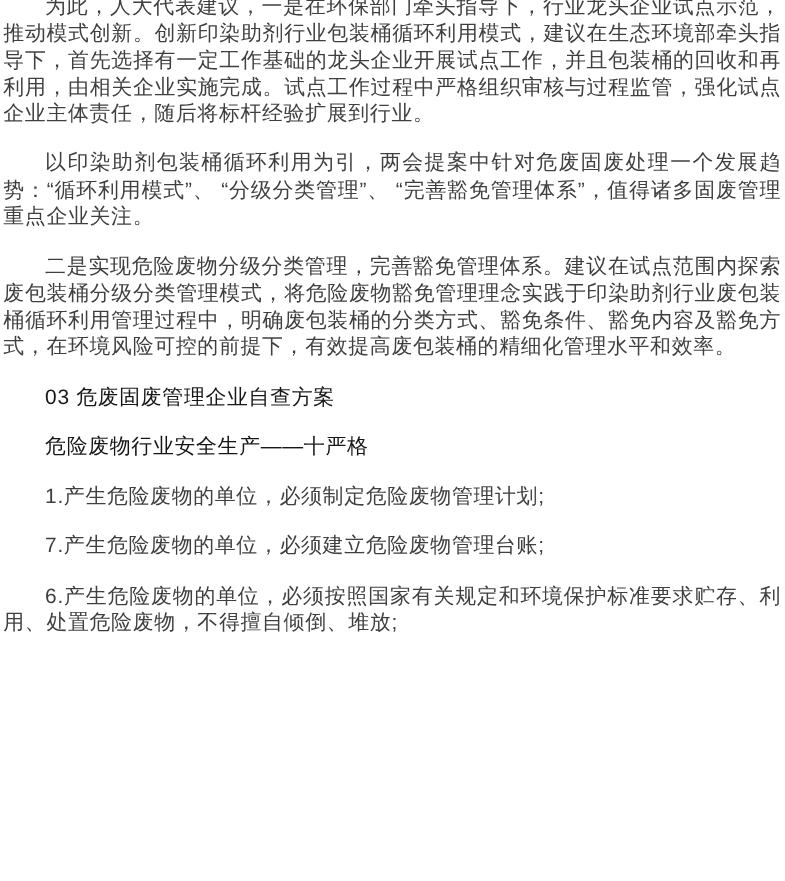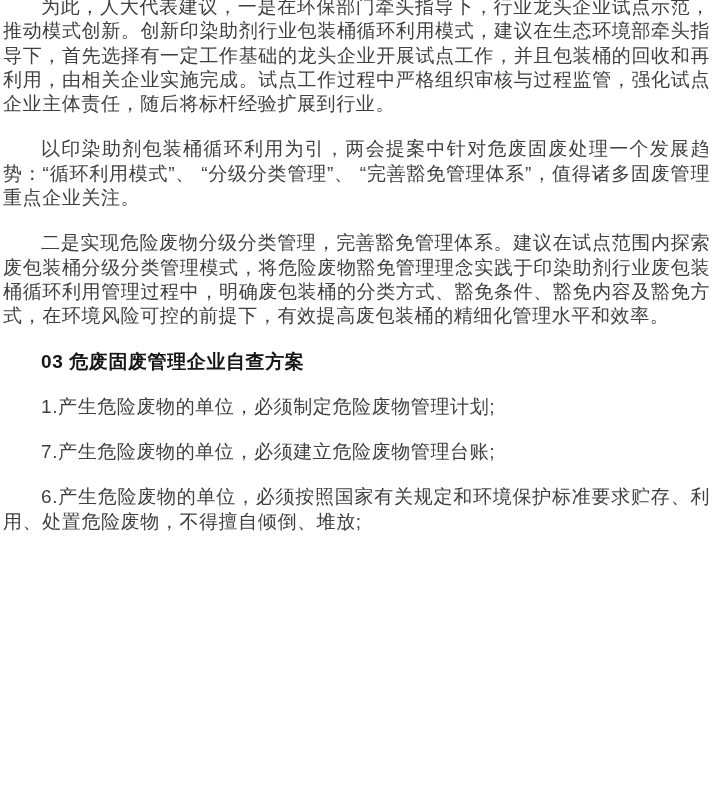--- a/index.html
+++ b/index.html
@@ -25,37 +25,38 @@
     text-align: justify;
     word-break: break-all;
   }
   .para {
     margin: 0 0 21px 0;
     text-indent: 2em;
   }
   .heading {
     margin: 0 0 21px 0;
     text-indent: 2em;
-    font-weight: bold;
+    font-weight: normal;
     color: #161616;
   }
 </style>
 </head>
 <body>
 
 <div class="article">
   <p class="para">为此，人大代表建议，一是在环保部门牵头指导下，行业龙头企业试点示范，推动模式创新。创新印染助剂行业包装桶循环利用模式，建议在生态环境部牵头指导下，首先选择有一定工作基础的龙头企业开展试点工作，并且包装桶的回收和再利用，由相关企业实施完成。试点工作过程中严格组织审核与过程监管，强化试点企业主体责任，随后将标杆经验扩展到行业。</p>
 
   <p class="para">以印染助剂包装桶循环利用为引，两会提案中针对危废固废处理一个发展趋势：“循环利用模式”、 “分级分类管理”、 “完善豁免管理体系”，值得诸多固废管理重点企业关注。</p>
 
   <p class="para">二是实现危险废物分级分类管理，完善豁免管理体系。建议在试点范围内探索废包装桶分级分类管理模式，将危险废物豁免管理理念实践于印染助剂行业废包装桶循环利用管理过程中，明确废包装桶的分类方式、豁免条件、豁免内容及豁免方式，在环境风险可控的前提下，有效提高废包装桶的精细化管理水平和效率。</p>
 
   <p class="heading">03 危废固废管理企业自查方案</p>
 
 
+  <p class="heading">危险废物行业安全生产——十严格</p>
 
   <p class="para">1.产生危险废物的单位，必须制定危险废物管理计划;</p>
 
   <p class="para">7.产生危险废物的单位，必须建立危险废物管理台账;</p>
 
 
   <p class="para">6.产生危险废物的单位，必须按照国家有关规定和环境保护标准要求贮存、利用、处置危险废物，不得擅自倾倒、堆放;</p>
 
 </div>
 

